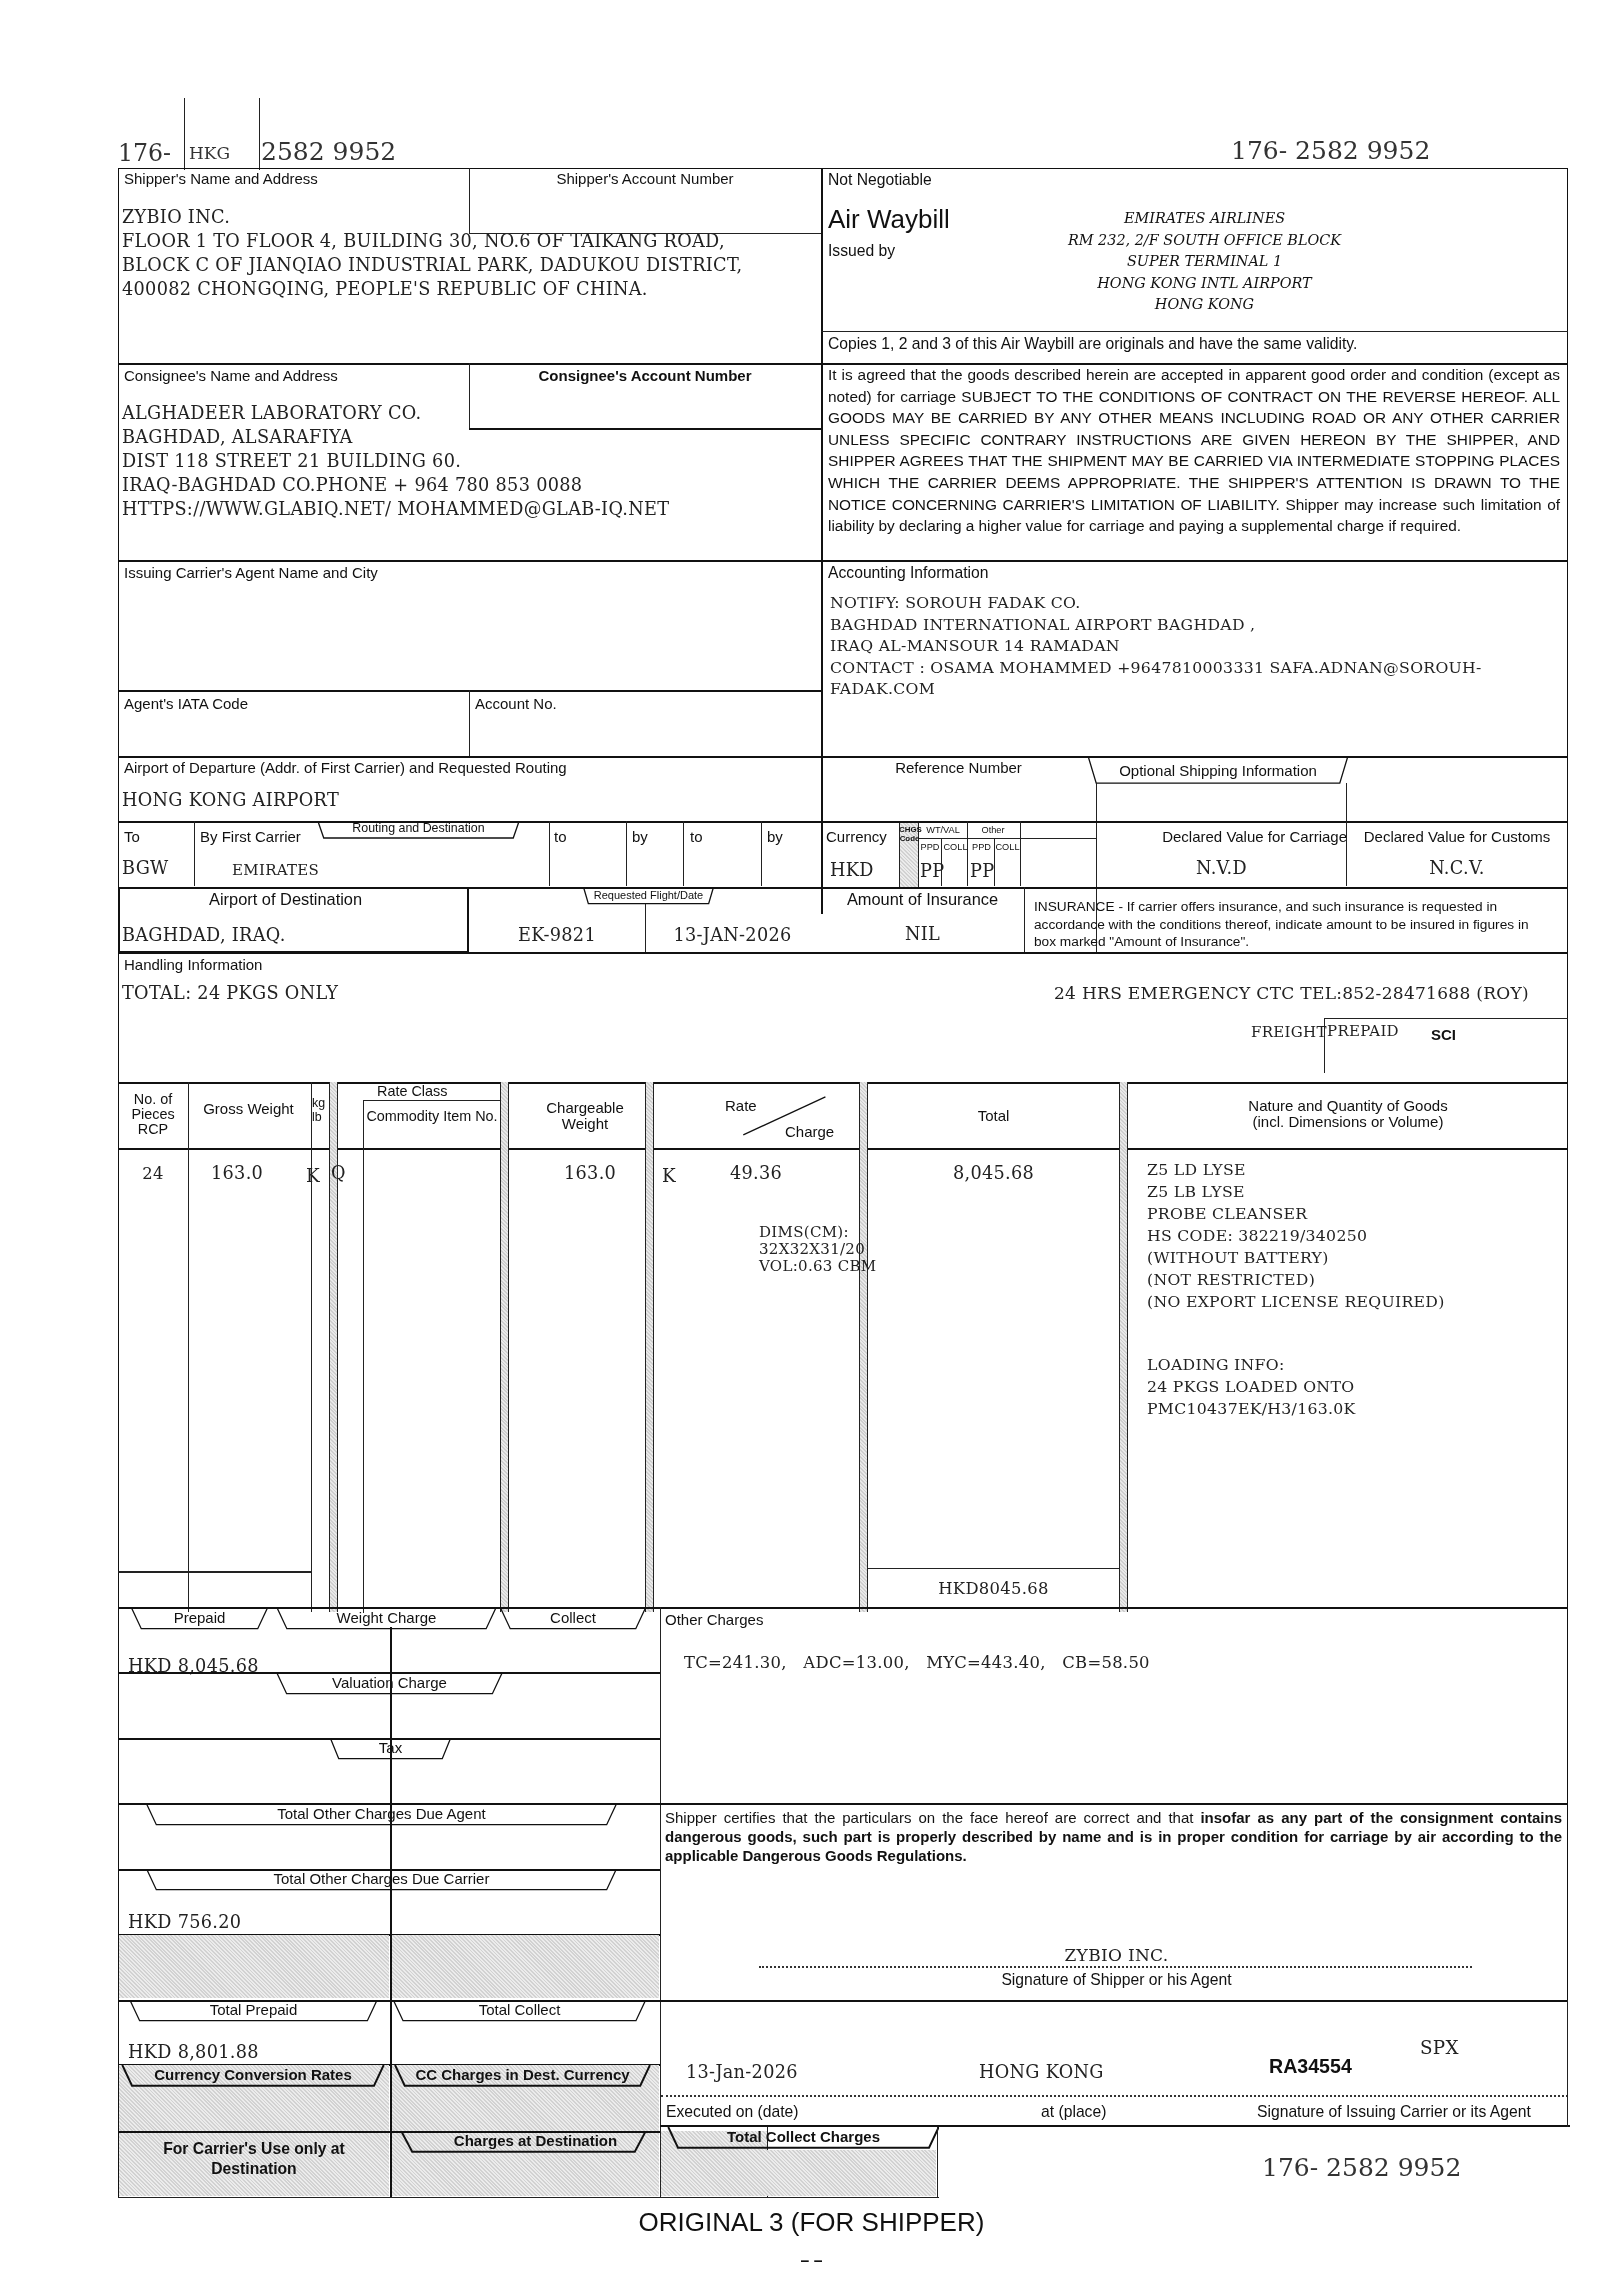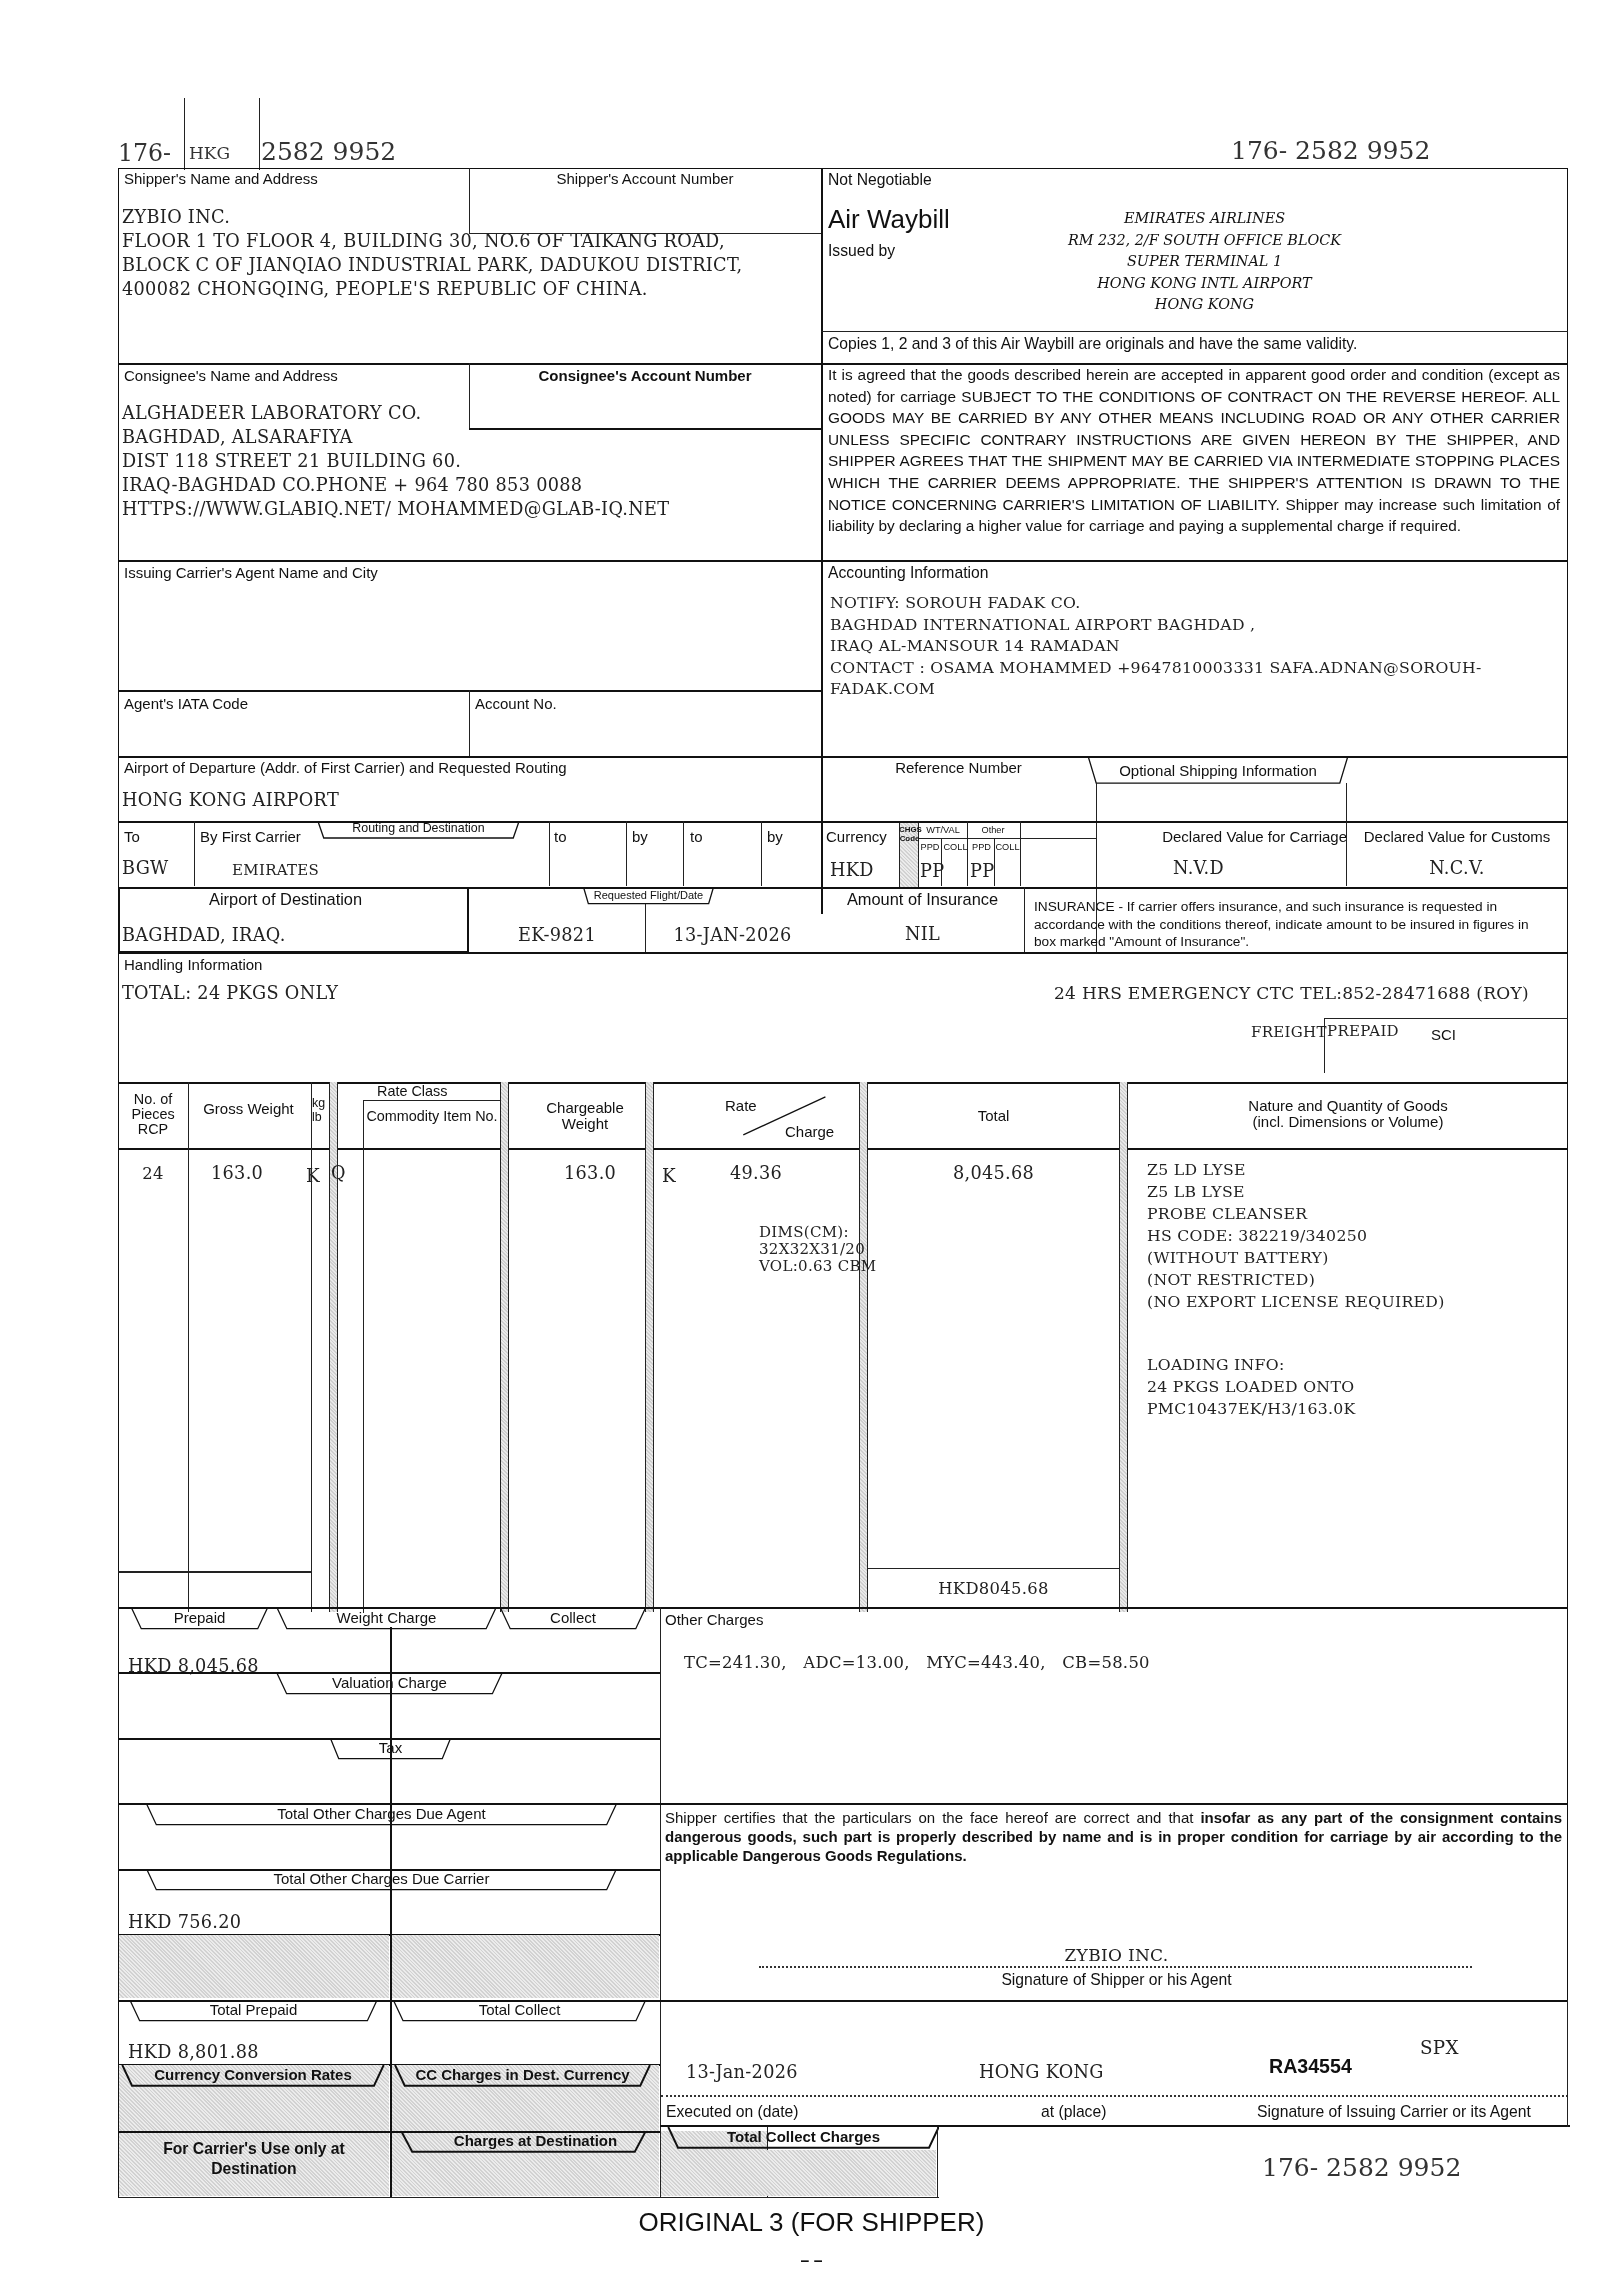--- a/index.html
+++ b/index.html
@@ -141,21 +141,21 @@
 <div class="abs sans center" style="left:919px;top:825px;width:48px;font-size:9.2px;">WT/VAL</div>
 <div class="abs sans center" style="left:967px;top:825px;width:52px;font-size:9.2px;">Other</div>
 <div class="abs sans center" style="left:919px;top:842px;width:22px;font-size:9.2px;">PPD</div>
 <div class="abs sans center" style="left:943px;top:842px;width:25px;font-size:9.2px;">COLL</div>
 <div class="abs sans center" style="left:969px;top:842px;width:25px;font-size:9.2px;">PPD</div>
 <div class="abs sans center" style="left:995px;top:842px;width:25px;font-size:9.2px;">COLL</div>
 <div class="abs val" style="left:920px;top:860px;">PP</div>
 <div class="abs val" style="left:970px;top:860px;">PP</div>
 <div class="thin-v" style="left:1020px;top:821px;height:65px;"></div>
 <div class="abs lbl center" style="left:1096px;top:828px;width:251px;text-align:right;">Declared Value for Carriage</div>
-<div class="abs val center" style="left:1048px;top:857px;width:301px;">N.V.D</div>
+<div class="abs val center" style="left:1071px;top:857px;width:301px;">N.V.D</div>
 <div class="thin-v" style="left:1346px;top:821px;height:65px;"></div>
 <div class="abs lbl center" style="left:1346px;top:828px;width:222px;">Declared Value for Customs</div>
 <div class="abs val center" style="left:1346px;top:857px;width:222px;">N.C.V.</div>
 
 <div class="hl" style="left:118px;top:887px;width:1450px;"></div>
 <div class="box" style="left:118px;top:887px;width:351px;height:66px;border-width:2.6px;"></div>
 <div class="abs lbl" style="left:209px;top:891px;font-size:16.4px;">Airport of Destination</div>
 <div class="abs val" style="left:122px;top:924px;">BAGHDAD, IRAQ.</div>
 <div class="abs" style="left:583px;top:888px;width:131px;height:17px;">
   <svg width="131" height="17" style="position:absolute;left:0;top:0;" viewBox="0 0 200 26">
@@ -172,21 +172,21 @@
 <div class="abs sans" style="left:1034px;top:898px;width:511px;font-size:13.7px;line-height:17.7px;">INSURANCE - If carrier offers insurance, and such insurance is requested in accordance with the conditions thereof, indicate amount to be insured in figures in box marked "Amount of Insurance".</div>
 
 <div class="hl" style="left:118px;top:952px;width:1450px;"></div>
 <div class="abs lbl" style="left:124px;top:956px;">Handling Information</div>
 <div class="abs val" style="left:122px;top:982px;">TOTAL: 24 PKGS ONLY</div>
 <div class="abs val" style="left:1054px;top:982px;font-size:17px;">24 HRS EMERGENCY CTC TEL:852-28471688 (ROY)</div>
 <div class="thin-h" style="left:1324px;top:1018px;width:244px;"></div>
 <div class="thin-v" style="left:1324px;top:1018px;height:55px;"></div>
 <div class="abs val" style="left:1251px;top:1021px;font-size:15px;">FREIGHT</div>
 <div class="abs val" style="left:1327px;top:1020px;font-size:15px;">PREPAID</div>
-<div class="abs sans" style="left:1431px;top:1026px;font-size:15px;">SCI</div>
+<div class="abs sans" style="left:1431px;top:1026px;font-size:15px;font-weight:bold;">SCI</div>
 
 <div class="hl" style="left:118px;top:1082px;width:1450px;"></div>
 <div class="hl" style="left:118px;top:1148px;width:1450px;"></div>
 
 <div class="thin-v" style="left:188px;top:1082px;height:530px;"></div>
 <div class="thin-v" style="left:311px;top:1082px;height:530px;"></div>
 <div class="shade" style="left:329px;top:1082px;width:9.2px;height:530px;"></div>
 <div class="thin-v" style="left:363px;top:1100px;height:513px;"></div>
 <div class="thin-h" style="left:363px;top:1100px;width:137px;"></div>
 <div class="shade" style="left:500px;top:1082px;width:9.2px;height:530px;"></div>

